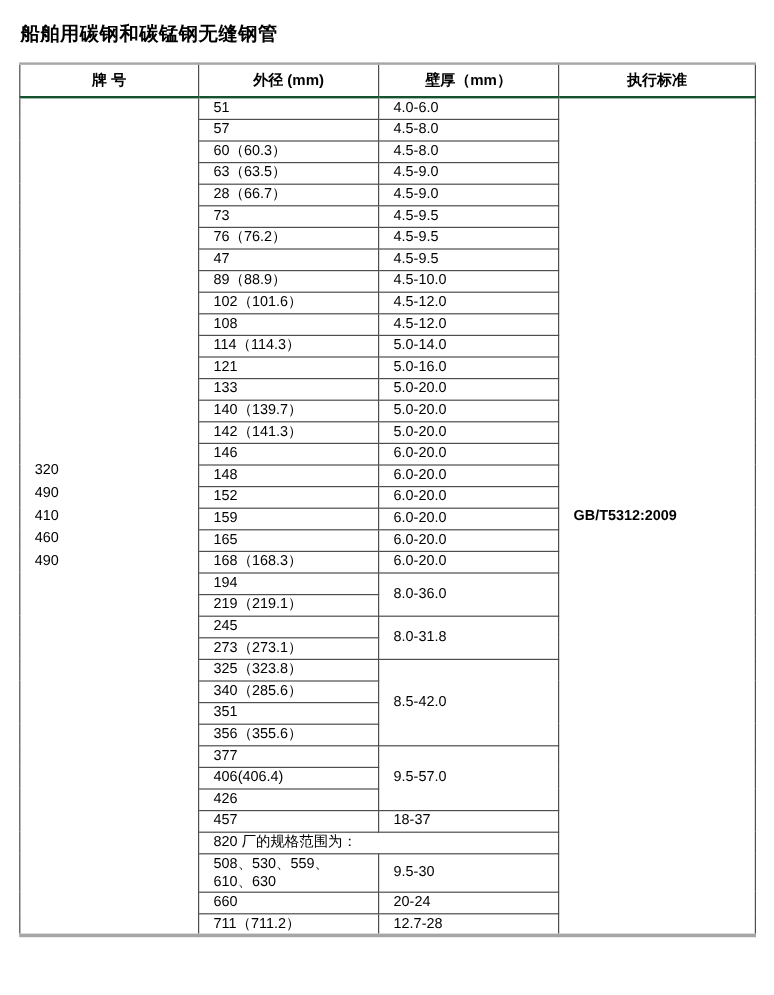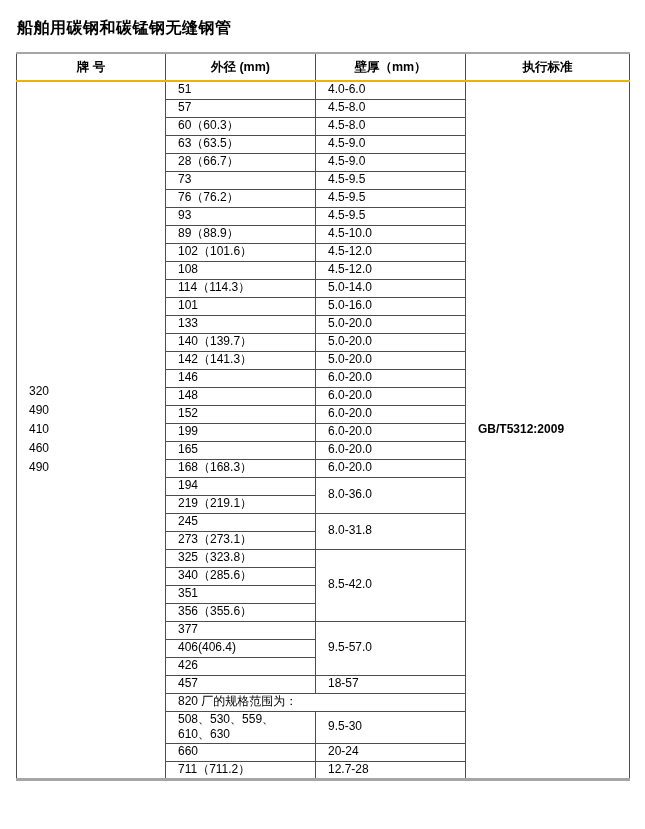--- a/index.html
+++ b/index.html
@@ -36,21 +36,21 @@
     border: 1px solid #4d4d4d;
     font-size: 12px;
     box-sizing: border-box;
     overflow: hidden;
   }
   table.spec-table thead th {
     height: 28px;
     font-weight: bold;
     text-align: center;
     vertical-align: middle;
-    border-bottom: 2px solid #eab308;
+    border-bottom: 2px solid #14532d;
     font-size: 12.5px;
   }
   table.spec-table tbody td {
     height: 18px;
     padding: 0 2px 0 12px;
     text-align: left;
     vertical-align: middle;
     line-height: 1.3;
     white-space: pre-line;
   }
@@ -114,41 +114,41 @@
         </tr>
         <tr>
           <td class="od-cell">73</td>
           <td class="wt-cell">4.5-9.5</td>
         </tr>
         <tr>
           <td class="od-cell">76（76.2）</td>
           <td class="wt-cell">4.5-9.5</td>
         </tr>
         <tr>
-          <td class="od-cell">93</td>
+          <td class="od-cell">47</td>
           <td class="wt-cell">4.5-9.5</td>
         </tr>
         <tr>
           <td class="od-cell">89（88.9）</td>
           <td class="wt-cell">4.5-10.0</td>
         </tr>
         <tr>
           <td class="od-cell">102（101.6）</td>
           <td class="wt-cell">4.5-12.0</td>
         </tr>
         <tr>
           <td class="od-cell">108</td>
           <td class="wt-cell">4.5-12.0</td>
         </tr>
         <tr>
           <td class="od-cell">114（114.3）</td>
           <td class="wt-cell">5.0-14.0</td>
         </tr>
         <tr>
-          <td class="od-cell">101</td>
+          <td class="od-cell">121</td>
           <td class="wt-cell">5.0-16.0</td>
         </tr>
         <tr>
           <td class="od-cell">133</td>
           <td class="wt-cell">5.0-20.0</td>
         </tr>
         <tr>
           <td class="od-cell">140（139.7）</td>
           <td class="wt-cell">5.0-20.0</td>
         </tr>
@@ -162,21 +162,21 @@
         </tr>
         <tr>
           <td class="od-cell">148</td>
           <td class="wt-cell">6.0-20.0</td>
         </tr>
         <tr>
           <td class="od-cell">152</td>
           <td class="wt-cell">6.0-20.0</td>
         </tr>
         <tr>
-          <td class="od-cell">199</td>
+          <td class="od-cell">159</td>
           <td class="wt-cell">6.0-20.0</td>
         </tr>
         <tr>
           <td class="od-cell">165</td>
           <td class="wt-cell">6.0-20.0</td>
         </tr>
         <tr>
           <td class="od-cell">168（168.3）</td>
           <td class="wt-cell">6.0-20.0</td>
         </tr>
@@ -212,21 +212,21 @@
           <td class="wt-cell" rowspan="3">9.5-57.0</td>
         </tr>
         <tr>
           <td class="od-cell">406(406.4)</td>
         </tr>
         <tr>
           <td class="od-cell">426</td>
         </tr>
         <tr>
           <td class="od-cell">457</td>
-          <td class="wt-cell">18-57</td>
+          <td class="wt-cell">18-37</td>
         </tr>
         <tr>
           <td class="od-cell" colspan="2">820 厂的规格范围为：</td>
         </tr>
         <tr>
           <td class="od-cell">508、530、559、
 610、630</td>
           <td class="wt-cell">9.5-30</td>
         </tr>
         <tr>

